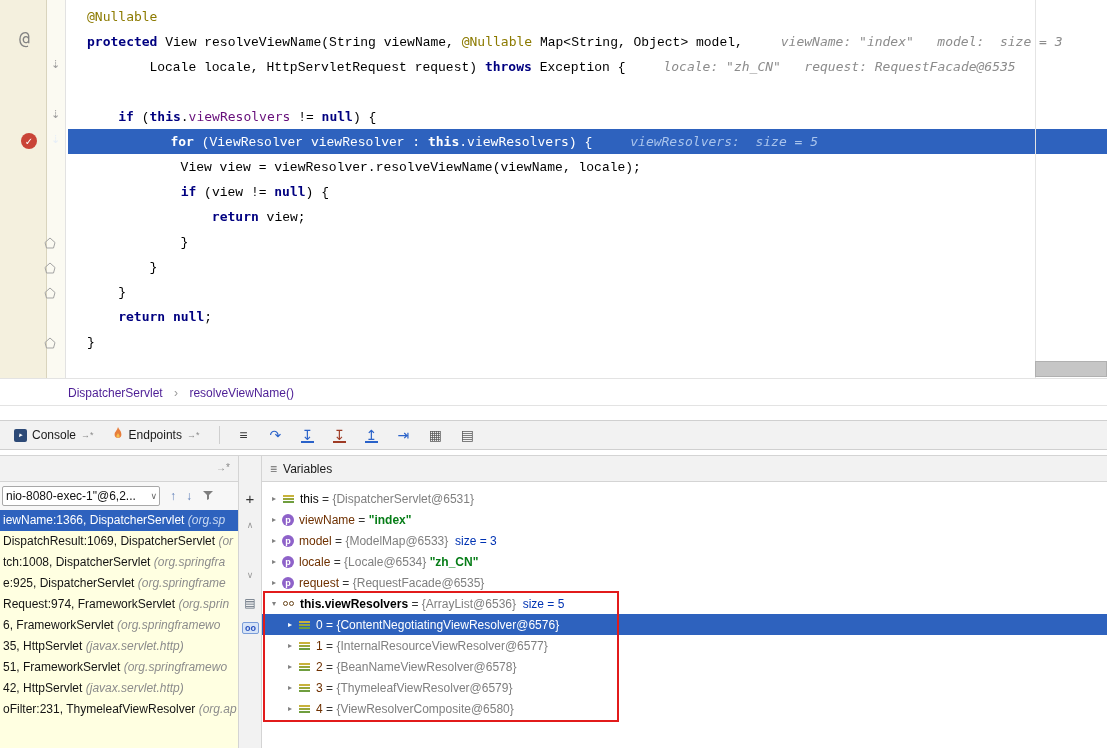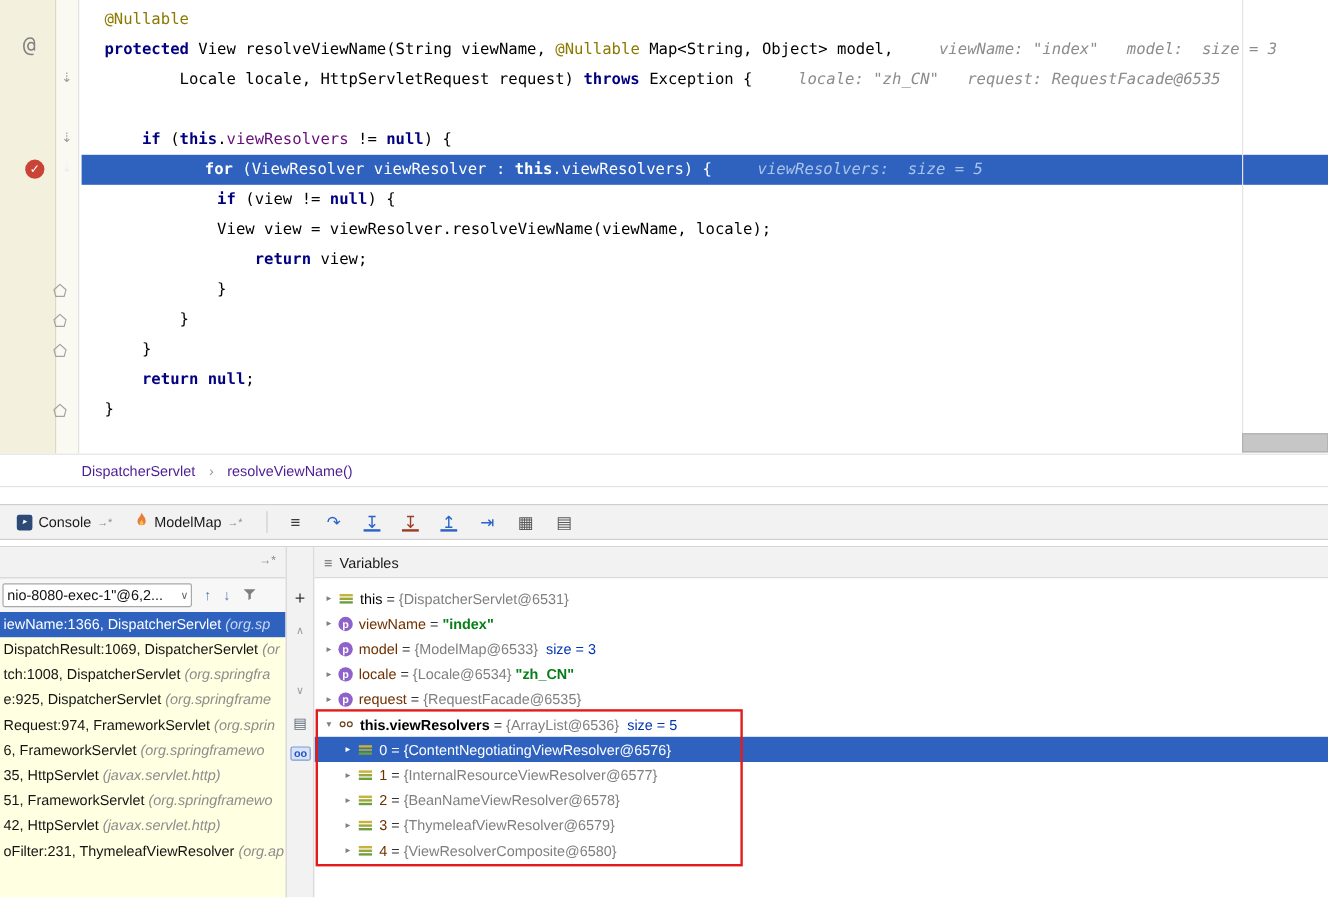--- a/index.html
+++ b/index.html
@@ -9,21 +9,21 @@
          --sel:#2E62BE; --exec:#2E62BE; --frames-bg:#FFFFE1; --annot:#E21B1B; }
 
   
   #editor { position:absolute; left:0; top:0; width:1107px; height:378px; background:#fff; }
   #gutter { position:absolute; left:0; top:0; width:47px; height:378px; background:#F4F0DE; border-right:1px solid #D9D4BD; }
   #foldcol { position:absolute; left:47px; top:0; width:19px; height:378px; background:#FBFAF2; border-right:1px solid #E2E2E2; }
   #at-glyph { position:absolute; left:19px; top:27px; font:18px "DejaVu Sans Mono", monospace; color:#828282; }
   #code-lines { position:absolute; left:47px; top:4px; right:0; font:13px/25px "DejaVu Sans Mono", monospace; }
   .code-line { height:25px; white-space:pre; padding-left:40px; }
   .seg-kw  { color:#000080; font-weight:bold; }
-  .seg-pl  { color:#000000; }
+  .seg-pl  { color:#000000;font-family:Liberation Mono, monospace; }
   .seg-ann { color:#8C7A00; }
   .seg-fld { color:#660E7A; }
   .seg-hint{ color:#8C8C8C; font-style:italic; margin-left:38px; }
   .code-line.cur { background:var(--exec);margin-left:21px; }
   .code-line.cur .seg-kw { color:#fff; }
   .code-line.cur .seg-pl, .code-line.cur .seg-fld { color:#fff; }
   .code-line.cur .seg-hint { color:#A9C4EC; }
   .gmark { position:absolute; }
   .gmark-arrow { font-size:11px; color:#9B9B9B; }
   .gmark-arrow.light { color:#E6EEF8; }
@@ -116,22 +116,22 @@
       <div id="at-glyph" data-name="annotation-gutter-icon">@</div>
     </div>
     <div id="foldcol" data-name="fold-column"></div>
     <div id="code-lines" data-name="code-lines">
         <div class="code-line" data-name="code-line"><span class="seg-ann" data-name="code-segment">@Nullable</span></div>
         <div class="code-line" data-name="code-line"><span class="seg-kw" data-name="code-segment">protected</span><span class="seg-pl" data-name="code-segment"> View resolveViewName(String viewName, </span><span class="seg-ann" data-name="code-segment">@Nullable</span><span class="seg-pl" data-name="code-segment"> Map&lt;String, Object&gt; model,</span><span class="seg-hint" data-name="debugger-inline-hint">viewName: "index"   model:  size = 3</span></div>
         <div class="code-line" data-name="code-line"><span class="seg-pl" data-name="code-segment">        Locale locale, HttpServletRequest request) </span><span class="seg-kw" data-name="code-segment">throws</span><span class="seg-pl" data-name="code-segment"> Exception {</span><span class="seg-hint" data-name="debugger-inline-hint">locale: "zh_CN"   request: RequestFacade@6535</span></div>
         <div class="code-line" data-name="code-line"></div>
         <div class="code-line" data-name="code-line"><span class="seg-pl" data-name="code-segment">    </span><span class="seg-kw" data-name="code-segment">if</span><span class="seg-pl" data-name="code-segment"> (</span><span class="seg-kw" data-name="code-segment">this</span><span class="seg-pl" data-name="code-segment">.</span><span class="seg-fld" data-name="code-segment">viewResolvers</span><span class="seg-pl" data-name="code-segment"> != </span><span class="seg-kw" data-name="code-segment">null</span><span class="seg-pl" data-name="code-segment">) {</span></div>
         <div class="code-line cur" data-name="code-line"><span class="seg-pl" data-name="code-segment">        </span><span class="seg-kw" data-name="code-segment">for</span><span class="seg-pl" data-name="code-segment"> (ViewResolver viewResolver : </span><span class="seg-kw" data-name="code-segment">this</span><span class="seg-pl" data-name="code-segment">.</span><span class="seg-fld" data-name="code-segment">viewResolvers</span><span class="seg-pl" data-name="code-segment">) {</span><span class="seg-hint" data-name="debugger-inline-hint">viewResolvers:  size = 5</span></div>
+        <div class="code-line" data-name="code-line"><span class="seg-pl" data-name="code-segment">            View view = viewResolver.resolveViewName(viewName, locale);</span></div>
         <div class="code-line" data-name="code-line"><span class="seg-pl" data-name="code-segment">            </span><span class="seg-kw" data-name="code-segment">if</span><span class="seg-pl" data-name="code-segment"> (view != </span><span class="seg-kw" data-name="code-segment">null</span><span class="seg-pl" data-name="code-segment">) {</span></div>
-        <div class="code-line" data-name="code-line"><span class="seg-pl" data-name="code-segment">            View view = viewResolver.resolveViewName(viewName, locale);</span></div>
         <div class="code-line" data-name="code-line"><span class="seg-pl" data-name="code-segment">                </span><span class="seg-kw" data-name="code-segment">return</span><span class="seg-pl" data-name="code-segment"> view;</span></div>
         <div class="code-line" data-name="code-line"><span class="seg-pl" data-name="code-segment">            }</span></div>
         <div class="code-line" data-name="code-line"><span class="seg-pl" data-name="code-segment">        }</span></div>
         <div class="code-line" data-name="code-line"><span class="seg-pl" data-name="code-segment">    }</span></div>
         <div class="code-line" data-name="code-line"><span class="seg-pl" data-name="code-segment">    </span><span class="seg-kw" data-name="code-segment">return</span><span class="seg-pl" data-name="code-segment"> </span><span class="seg-kw" data-name="code-segment">null</span><span class="seg-pl" data-name="code-segment">;</span></div>
         <div class="code-line" data-name="code-line"><span class="seg-pl" data-name="code-segment">}</span></div>
       </div>
     <div id="gutter-markers" data-name="gutter-markers">
         <div class="gmark gmark-arrow" data-name="fold-arrow-icon" style="left: 51px; top: 58px;">⇣</div>
         <div class="gmark gmark-arrow" data-name="fold-arrow-icon" style="left: 51px; top: 108px;">⇣</div>
@@ -168,21 +168,21 @@
       <span data-name="tab-label">Console</span>
       <span class="tab-arrow" data-name="jump-to-source-icon">→*</span>
     </div>
     <div class="dt-tab" data-name="tab-endpoints">
       <span data-name="endpoints-flame-icon">
         <svg width="12" height="13" viewBox="0 0 12 13">
             <path d="M6 0 C7.2 3 9.4 3.8 9.4 7.4 A3.4 3.4 0 0 1 2.6 7.4 C2.6 4.6 5 4 6 0 Z" fill="#E77E3C"></path>
             <path d="M6 6 C6.6 7.5 7.6 7.8 7.6 9.4 A1.7 1.7 0 0 1 4.4 9.4 C4.4 8 5.6 7.8 6 6 Z" fill="#F6C04C"></path>
           </svg>
       </span>
-      <span data-name="tab-label">ModelMap</span>
+      <span data-name="tab-label">Endpoints</span>
       <span class="tab-arrow" data-name="jump-to-source-icon">→*</span>
     </div>
     <div class="dt-sep" data-name="toolbar-separator"></div>
     <div id="dt-icons" data-name="debug-step-icons">
         <span class="dt-icon" data-name="menu-icon"><span class="g" data-name="menu-icon" style="color: rgb(58, 58, 58);">≡</span></span>
         <span class="dt-icon" data-name="step-over-icon"><span class="g" data-name="step-over-icon" style="color: rgb(42, 98, 201);">↷</span></span>
         <span class="dt-icon" data-name="step-into-icon"><span class="g bar" data-name="step-into-icon" style="color: rgb(42, 98, 201);">↧</span></span>
         <span class="dt-icon" data-name="force-step-into-icon"><span class="g bar" data-name="force-step-into-icon" style="color: rgb(158, 59, 37);">↧</span></span>
         <span class="dt-icon" data-name="step-out-icon"><span class="g bar" data-name="step-out-icon" style="color: rgb(42, 98, 201);">↥</span></span>
         <span class="dt-icon" data-name="run-to-cursor-icon"><span class="g" data-name="run-to-cursor-icon" style="color: rgb(42, 98, 201);">⇥</span></span>

